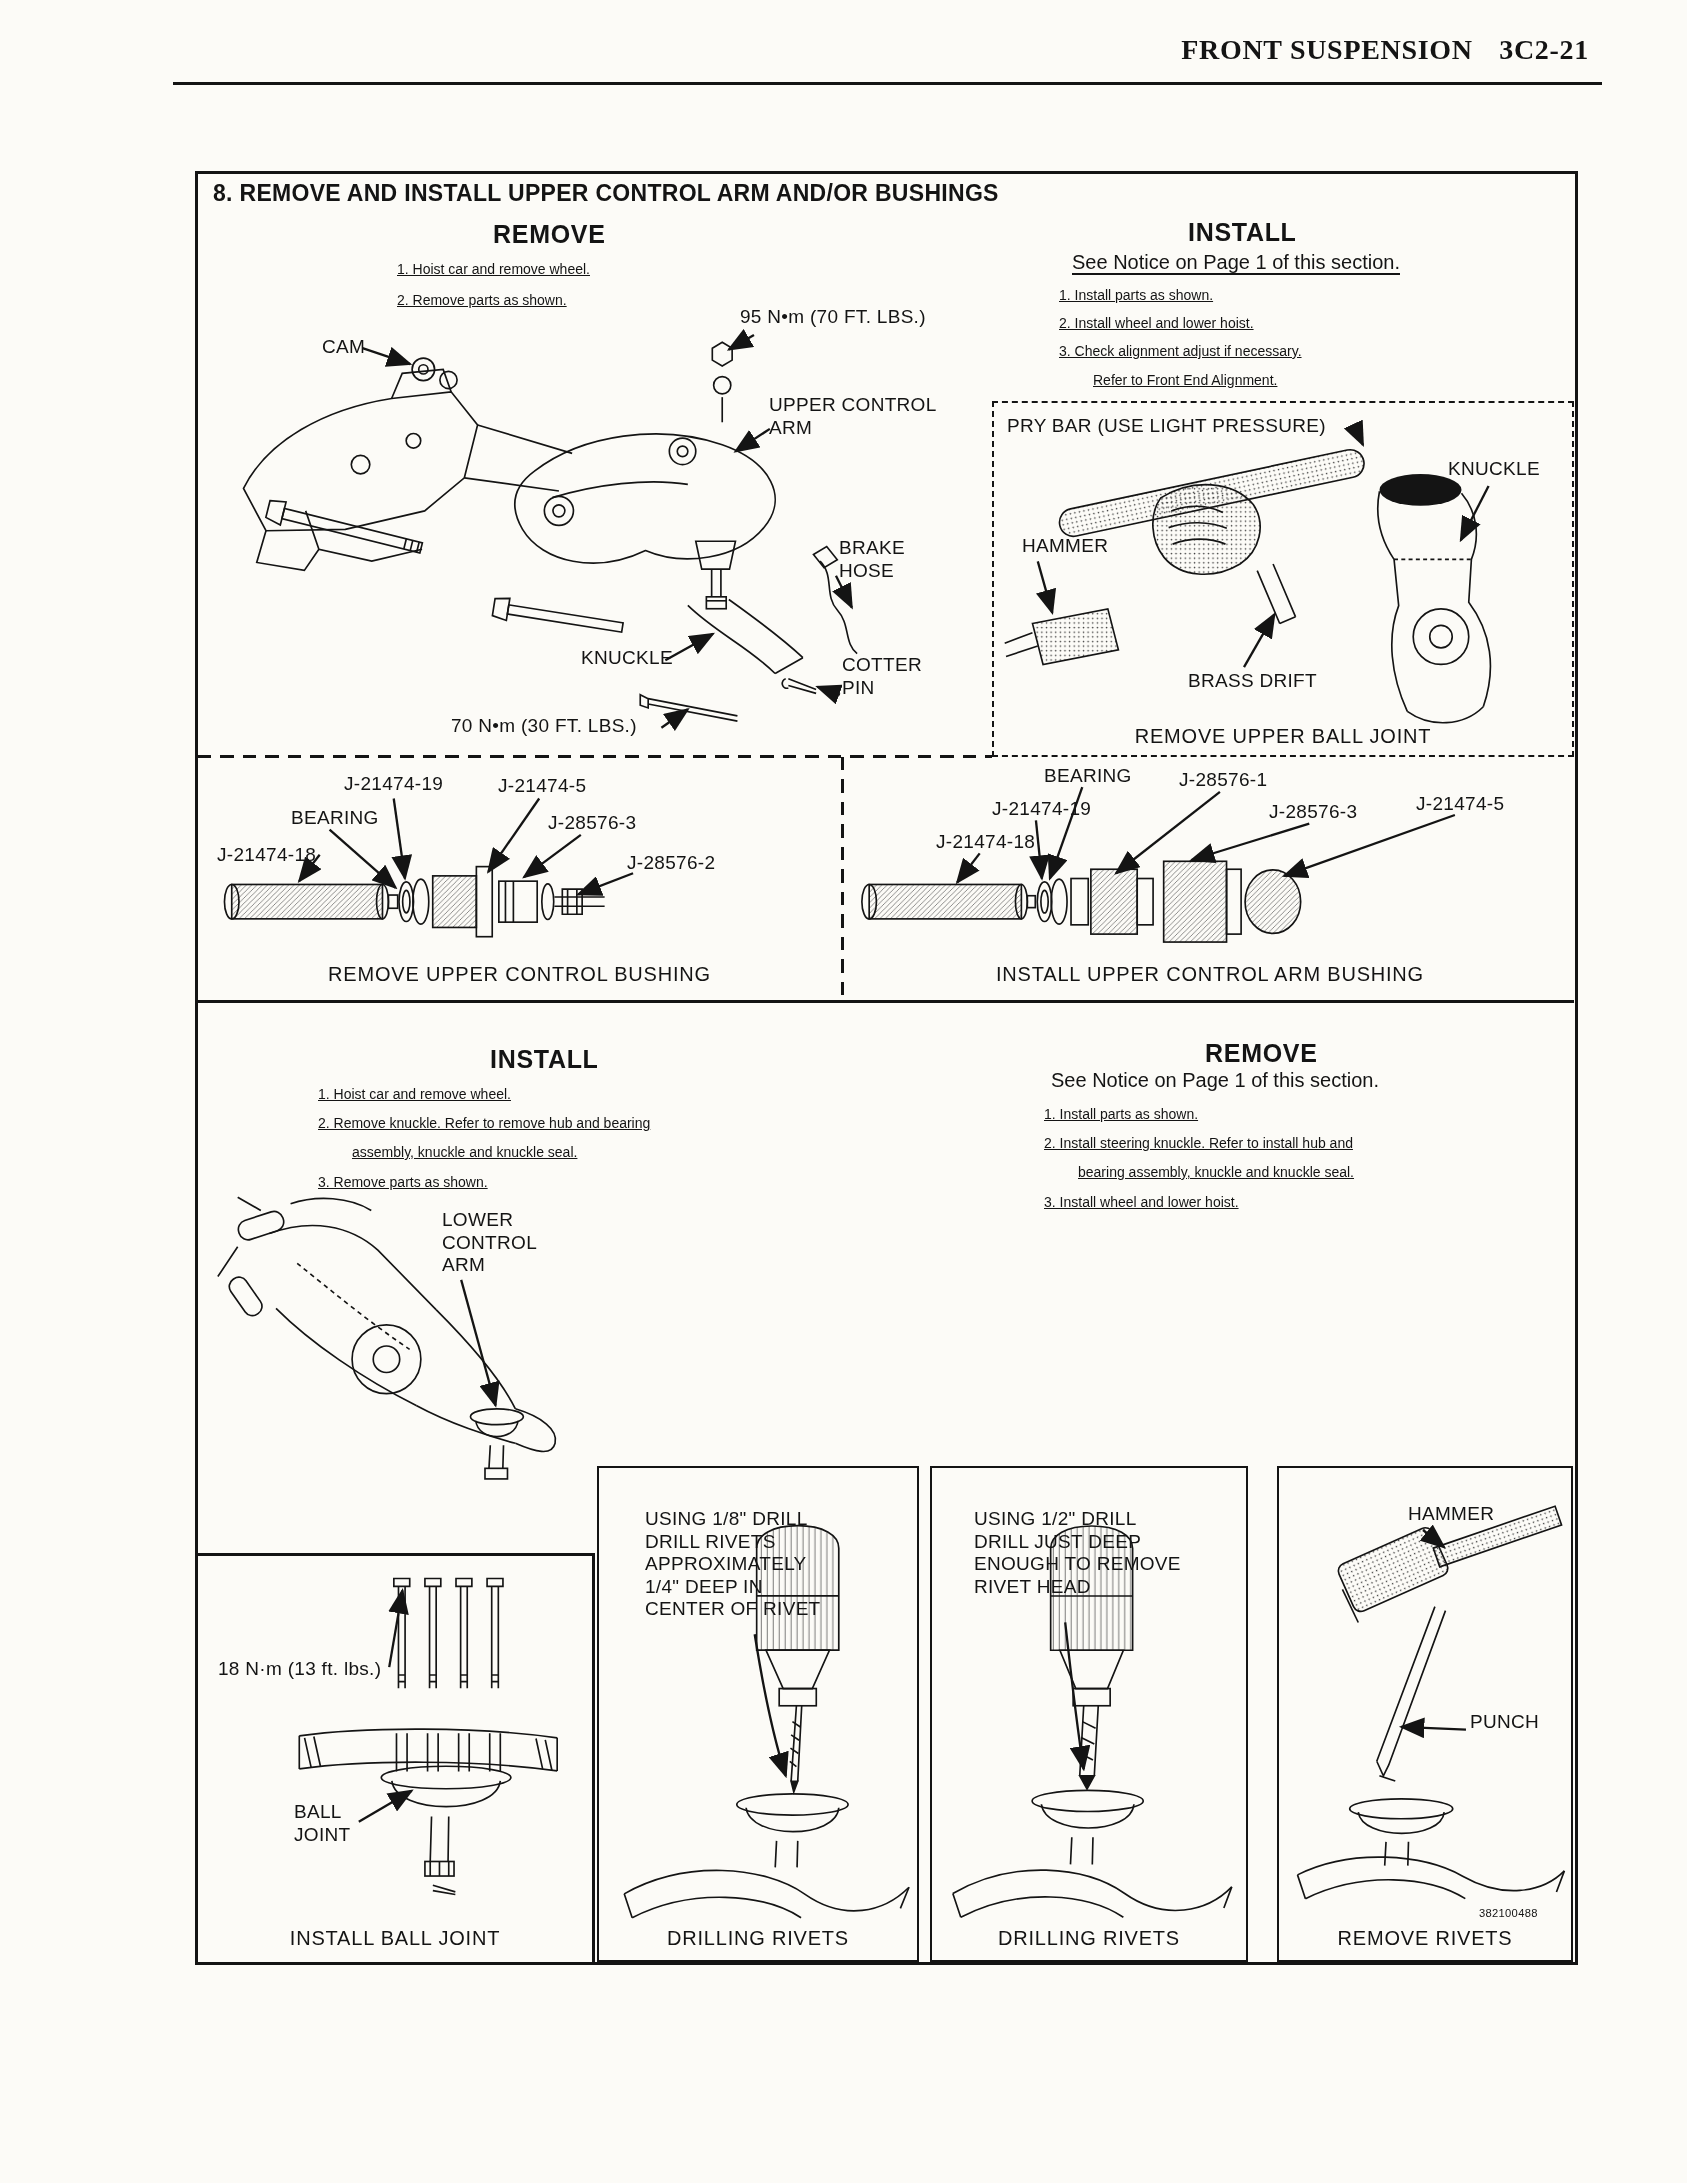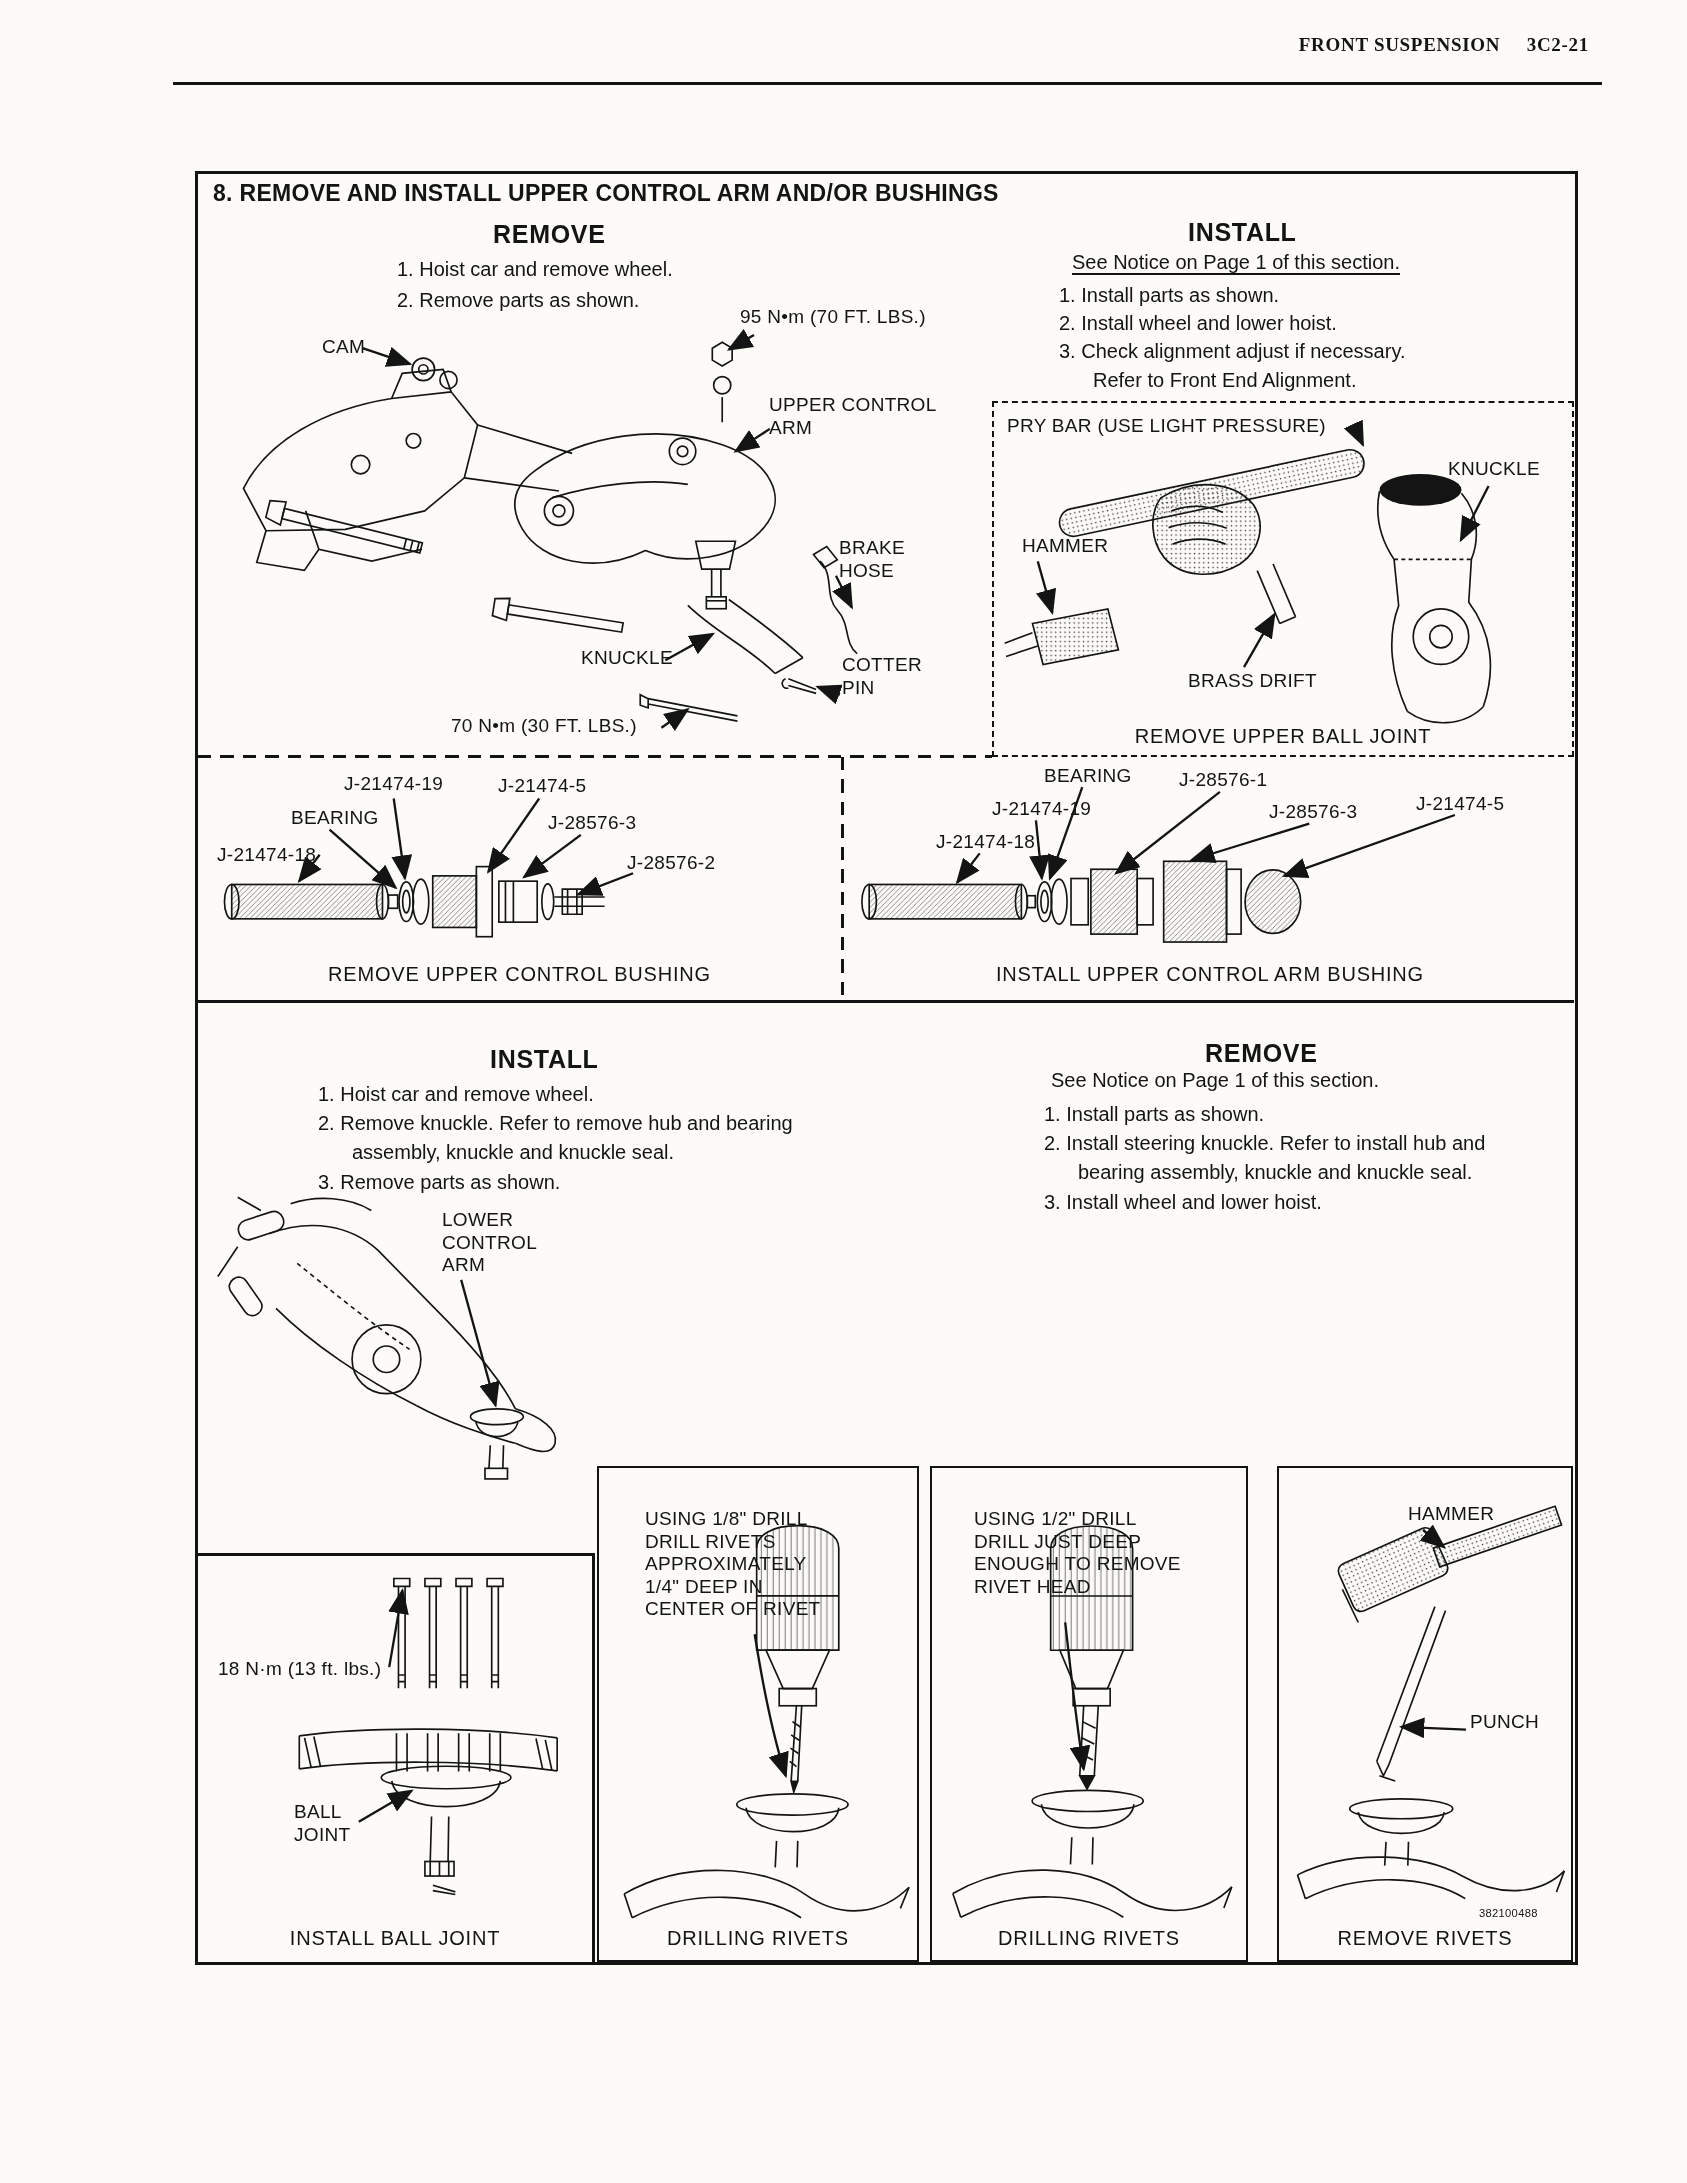--- a/index.html
+++ b/index.html
@@ -5,28 +5,28 @@
   * { margin:0; padding:0; box-sizing:border-box; }
   html,body { background:#d8d8d8; }
   .page {
     position:relative; width:1687px; height:2183px;
     background:#fcfbf7; color:#141414;
     font-family:"Liberation Sans", sans-serif;
     overflow:hidden;
   }
   .hdr { position:absolute; top:34px; right:98px;
     font-family:"Liberation Serif", serif; font-weight:bold;
-    font-size:19px; letter-spacing:0.7px; }
+    font-size:28px; letter-spacing:0.7px; }
   .hdr .num { margin-left:26.5px; }
   .rule { position:absolute; left:173px; top:82px; width:1429px; height:2.6px; background:#141414; }
   .mainbox { position:absolute; left:195px; top:171px; width:1383px; height:1794px; border:3.3px solid #141414; }
   .sec-title { position:absolute; font-size:23px; font-weight:bold; letter-spacing:0.3px; }
   .colhead { position:absolute; font-size:25px; font-weight:bold; letter-spacing:0.7px; }
-  .step { position:absolute; font-size:20px; line-height:29px; white-space:pre-line;
-          padding-left:34px; text-indent:-34px; }
+  .step { position:absolute; font-size:14px; line-height:29px; white-space:pre-line;
+          padding-left:34px; text-indent:-34px;text-decoration:underline; }
   .notice { position:absolute; font-size:20px; }
   .u { text-decoration:underline; text-underline-offset:4px; }
   .lbl { position:absolute; font-size:19px; line-height:22.5px; letter-spacing:0.3px; white-space:pre-line; }
   .cap { position:absolute; font-size:20px; letter-spacing:0.8px; text-align:center; }
   .dash-h { position:absolute; height:2.6px;
     background:repeating-linear-gradient(90deg,#141414 0 13.2px,transparent 13.2px 22.5px); }
   .dash-v { position:absolute; width:2.6px;
     background:repeating-linear-gradient(180deg,#141414 0 13.2px,transparent 13.2px 22.5px); }
   .solid-h { position:absolute; height:3.3px; background:#141414; }
   .dashbox { position:absolute; border:2.6px dashed #141414; }

